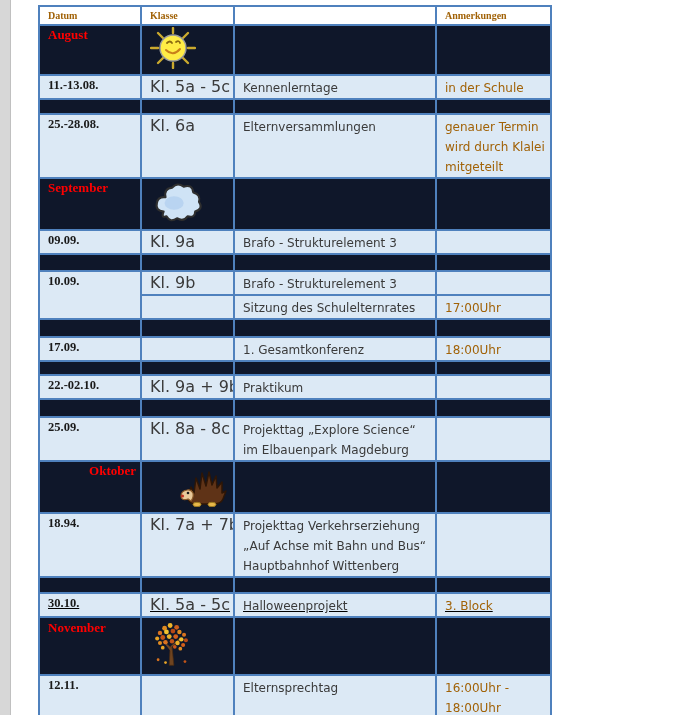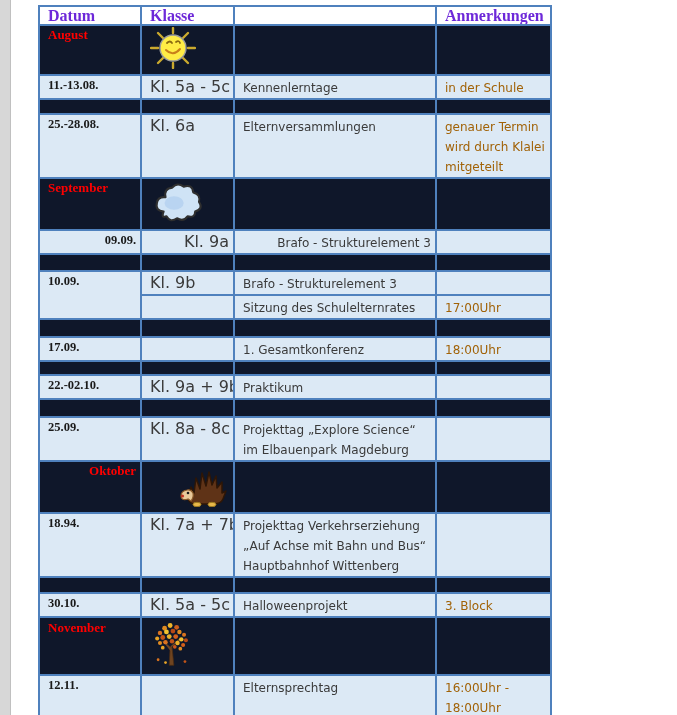--- a/index.html
+++ b/index.html
@@ -17,21 +17,21 @@
     border-collapse:collapse;table-layout:fixed;width:512px;
   }
   table.schedule td{
     border:2px solid #4f81bd;
     padding:1px 4px 1px 8px;
     vertical-align:top;
     overflow:hidden;
   }
   tr.r-header td{
     font-family:"Liberation Serif", serif;font-weight:bold;
-    font-size:16px;color:#6d28d9;line-height:15px;background:#fff;
+    font-size:10px;color:#a16207;line-height:15px;background:#fff;
   }
   tr.r-event td{background:#dce9f5;}
   tr.r-spacer td, tr.r-month td{background:#0f172a;}
   td.datum-cell{
     font-family:"Liberation Serif", serif;font-weight:bold;
     font-size:12.5px;color:#1a1a1a;line-height:16px;padding-top:2px;
   }
   td.month-cell{
     font-family:"Liberation Serif", serif;font-weight:bold;
     font-size:13px;color:#ff0000;vertical-align:middle;
@@ -108,21 +108,21 @@
           <td class="month-cell"><span>September</span></td>
           <td class="icon-cell"><span class="icon-wrap">
   <svg width="54" height="44" viewBox="0 0 54 46">
     <path d="M13 33 Q4 32 6 24 Q7 17 15 18 Q13 9 22 8 Q27 2 34 7 Q43 4 44 13 Q52 15 50 23 Q55 30 46 33 Q46 40 38 38 Q34 44 27 40 Q20 45 16 38 Q10 40 13 33 Z" fill="#cfe3f6" stroke="#2f2f2f" stroke-width="2.2" stroke-linejoin="round"></path>
     <ellipse cx="24" cy="24" rx="10" ry="7" fill="#a8c9ec" opacity="0.55"></ellipse>
   </svg>
 </span></td>
           <td></td>
           <td></td>
         </tr>
-        <tr class="r-event" style="height: 21px; text-align: right;">
+        <tr class="r-event" style="height: 21px;">
           <td class="datum-cell"><span>09.09.</span></td>
           <td><span class="klasse-text">Kl. 9a</span></td>
           <td><span class="event-text">Brafo - Strukturelement 3</span></td>
           <td></td>
         </tr>
         <tr class="r-spacer" style="height: 17px;">
           <td></td>
           <td></td>
           <td></td>
           <td></td>
@@ -194,21 +194,21 @@
           <td><span class="klasse-text">Kl. 7a + 7b</span></td>
           <td><span class="event-text">Projekttag Verkehrserziehung<br>„Auf Achse mit Bahn und Bus“<br>Hauptbahnhof Wittenberg</span></td>
           <td></td>
         </tr>
         <tr class="r-spacer" style="height: 16px;">
           <td></td>
           <td></td>
           <td></td>
           <td></td>
         </tr>
-        <tr class="r-event" style="height: 21px;">
+        <tr class="r-event" style="height: 21px; text-decoration: underline;">
           <td class="datum-cell"><span>30.10.</span></td>
           <td><span class="klasse-text">Kl. 5a - 5c</span></td>
           <td><span class="event-text">Halloweenprojekt</span></td>
           <td><span class="note-text">3. Block</span></td>
         </tr>
         <tr class="r-month" style="height: 50px; padding-left: 40px;">
           <td class="month-cell top"><span>November</span></td>
           <td class="icon-cell"><span class="icon-wrap">
   <svg width="44" height="50" viewBox="0 0 44 54">
     <path d="M20 30 L19 50 L24 50 L22 30 Z" fill="#6f4420" stroke="#4a2c12" stroke-width="0.8"></path>

